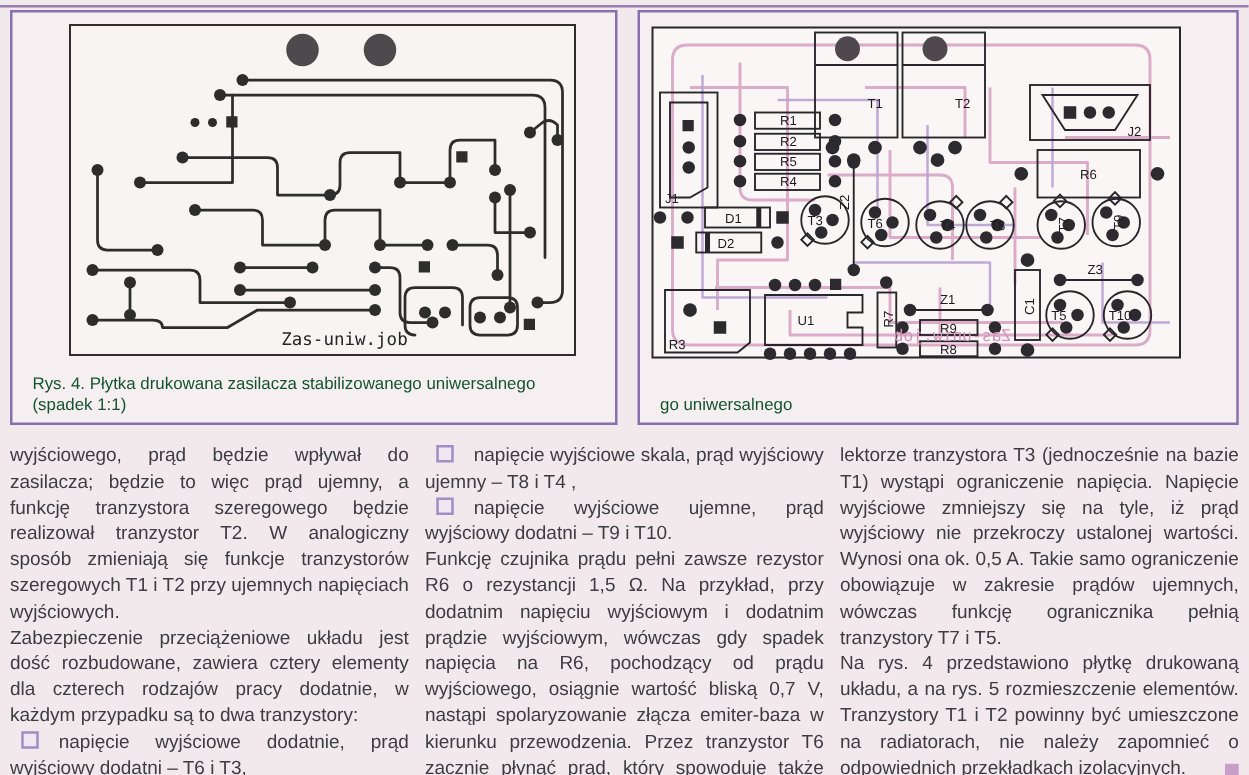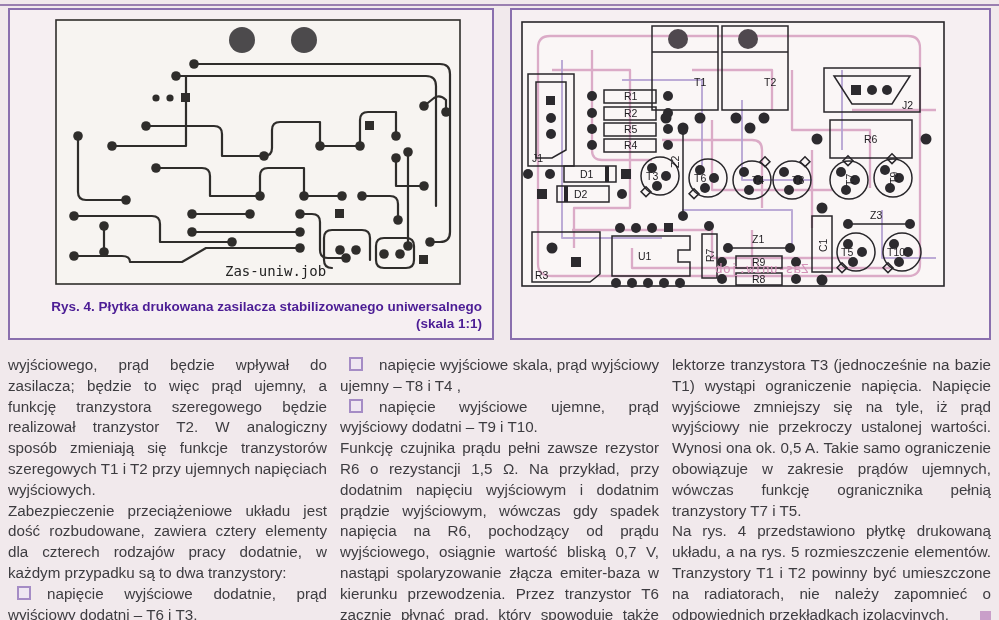--- a/index.html
+++ b/index.html
@@ -13,21 +13,21 @@
   .top-rule{position:absolute;left:0;top:4px;width:999px;height:2px;background:#9a7fb0;}
   .figure-box{
     position:absolute;top:8px;height:332px;
     border:2px solid #8a6fae;background:#f6eff2;box-sizing:border-box;
   }
   #fig4-box{left:8px;width:486px;}
   #fig5-box{left:510px;width:481px;}
   .figure-box svg{display:block;}
   .caption{
     position:absolute;left:16px;bottom:6px;right:10px;
-    font-size:13.5px;font-weight:bold;line-height:17px;color:#4c1d95;text-align:right;
+    font-size:13.5px;font-weight:normal;line-height:17px;color:#14532d;
   }
   .article{
     position:absolute;left:0;top:349px;width:999px;bottom:0;
     display:flex;gap:13px;padding:6px 8px 0 8px;box-sizing:border-box;
   }
   .col{flex:1 1 0;font-size:15.2px;line-height:20.8px;text-align:justify;}
   .col p{margin:0;}
   .sq{
     display:inline-block;width:10px;height:10px;
     border:2px solid #a58cc5;background:#efe7f2;
@@ -121,21 +121,21 @@
       </g>
       <rect x="171" y="83" width="9" height="9"></rect>
       <rect x="325" y="199" width="9" height="9"></rect>
       <rect x="409" y="245" width="9" height="9"></rect>
       <rect x="355" y="111" width="9" height="9"></rect>
     </g>
     <text class="pcb-label" x="215" y="266">Zas-uniw.job</text>
   </svg>
   <div class="caption">
     <div>Rys. 4. Płytka drukowana zasilacza stabilizowanego uniwersalnego</div>
-    <div>(skala 1:1)</div>
+    <div>(spadek 1:1)</div>
   </div>
 </div>
 
 <div class="figure-box" id="fig5-box">
   <svg width="475" height="284" viewBox="0 0 475 284">
     <rect x="10" y="12" width="422" height="264" fill="#faf6f6" stroke="#28262a" stroke-width="1.6"></rect>
 
     <g stroke="#d8a3c2" stroke-width="2.3" fill="none" stroke-linejoin="round" opacity="0.9">
       <path d="M26,38 Q26,26 38,26 H396 Q408,26 408,38 V254 Q408,266 396,266 H40 Q26,266 26,254 Z"></path>
       <path d="M40,60 H118 V198 H62 V238"></path>
@@ -381,20 +381,21 @@
       <text class="cmp-label" x="280" y="174">T8</text>
       <text class="cmp-label" x="342" y="176" transform="rotate(-90 342 176)">T7</text>
       <text class="cmp-label" x="386" y="174" transform="rotate(-90 386 174)">T9</text>
       <text class="cmp-label" x="358" y="209">Z3</text>
       <text class="cmp-label" x="329" y="246">T5</text>
       <text class="cmp-label" x="375" y="246">T10</text>
       <text class="pcb-label-mirror" text-anchor="middle" transform="translate(250,263) scale(-1,1)" x="0" y="0">Zas-uniw.job</text>
     </g>
   </svg>
   <div class="caption">
+    <div>go uniwersalnego</div>
   </div>
 </div>
 
 <div class="article">
   <div class="col">
     <p><span>wyjściowego, prąd będzie wpływał do zasilacza; będzie to więc prąd ujemny, a funkcję tranzystora szeregowego będzie realizował tranzystor T2. W analogiczny sposób zmieniają się funkcje tranzystorów szeregowych T1 i T2 przy ujemnych napięciach wyjściowych.</span></p>
     <p><span>Zabezpieczenie przeciążeniowe układu jest dość rozbudowane, zawiera cztery elementy dla czterech rodzajów pracy dodatnie, w każdym przypadku są to dwa tranzystory:</span></p>
     <p><span class="sq"></span><span>napięcie wyjściowe dodatnie, prąd wyjściowy dodatni – T6 i T3,</span></p>
 
   </div>

